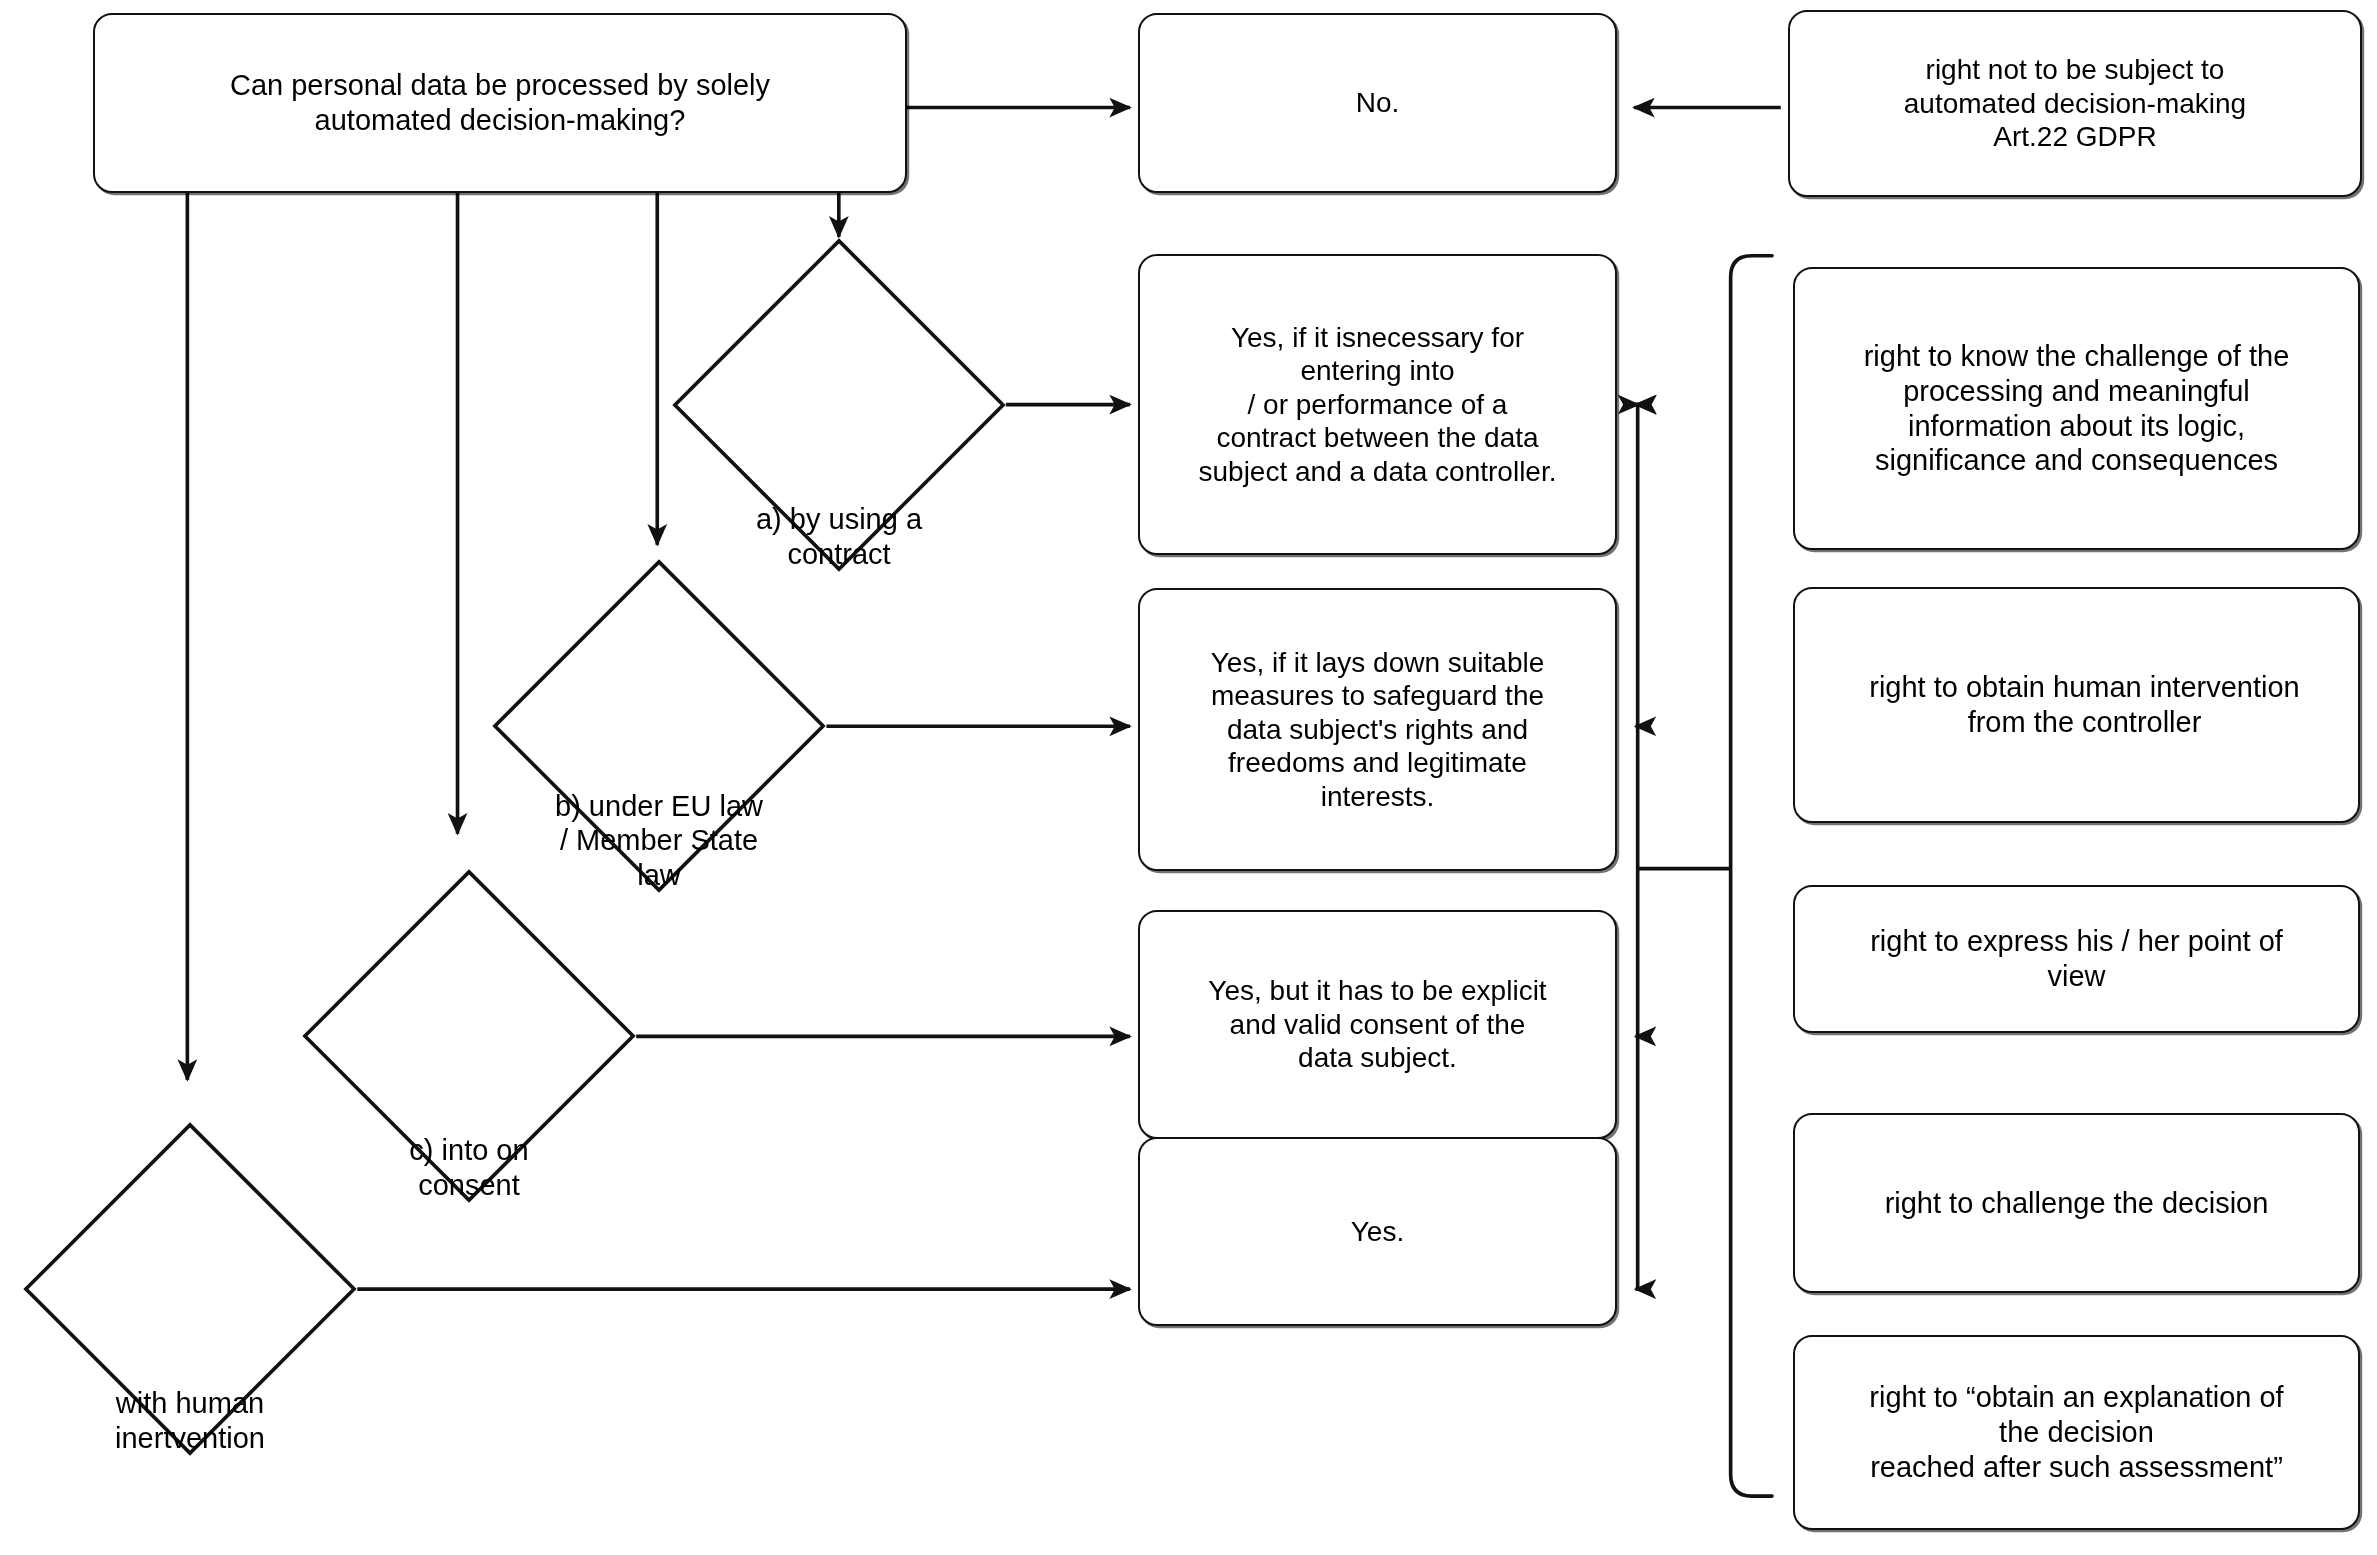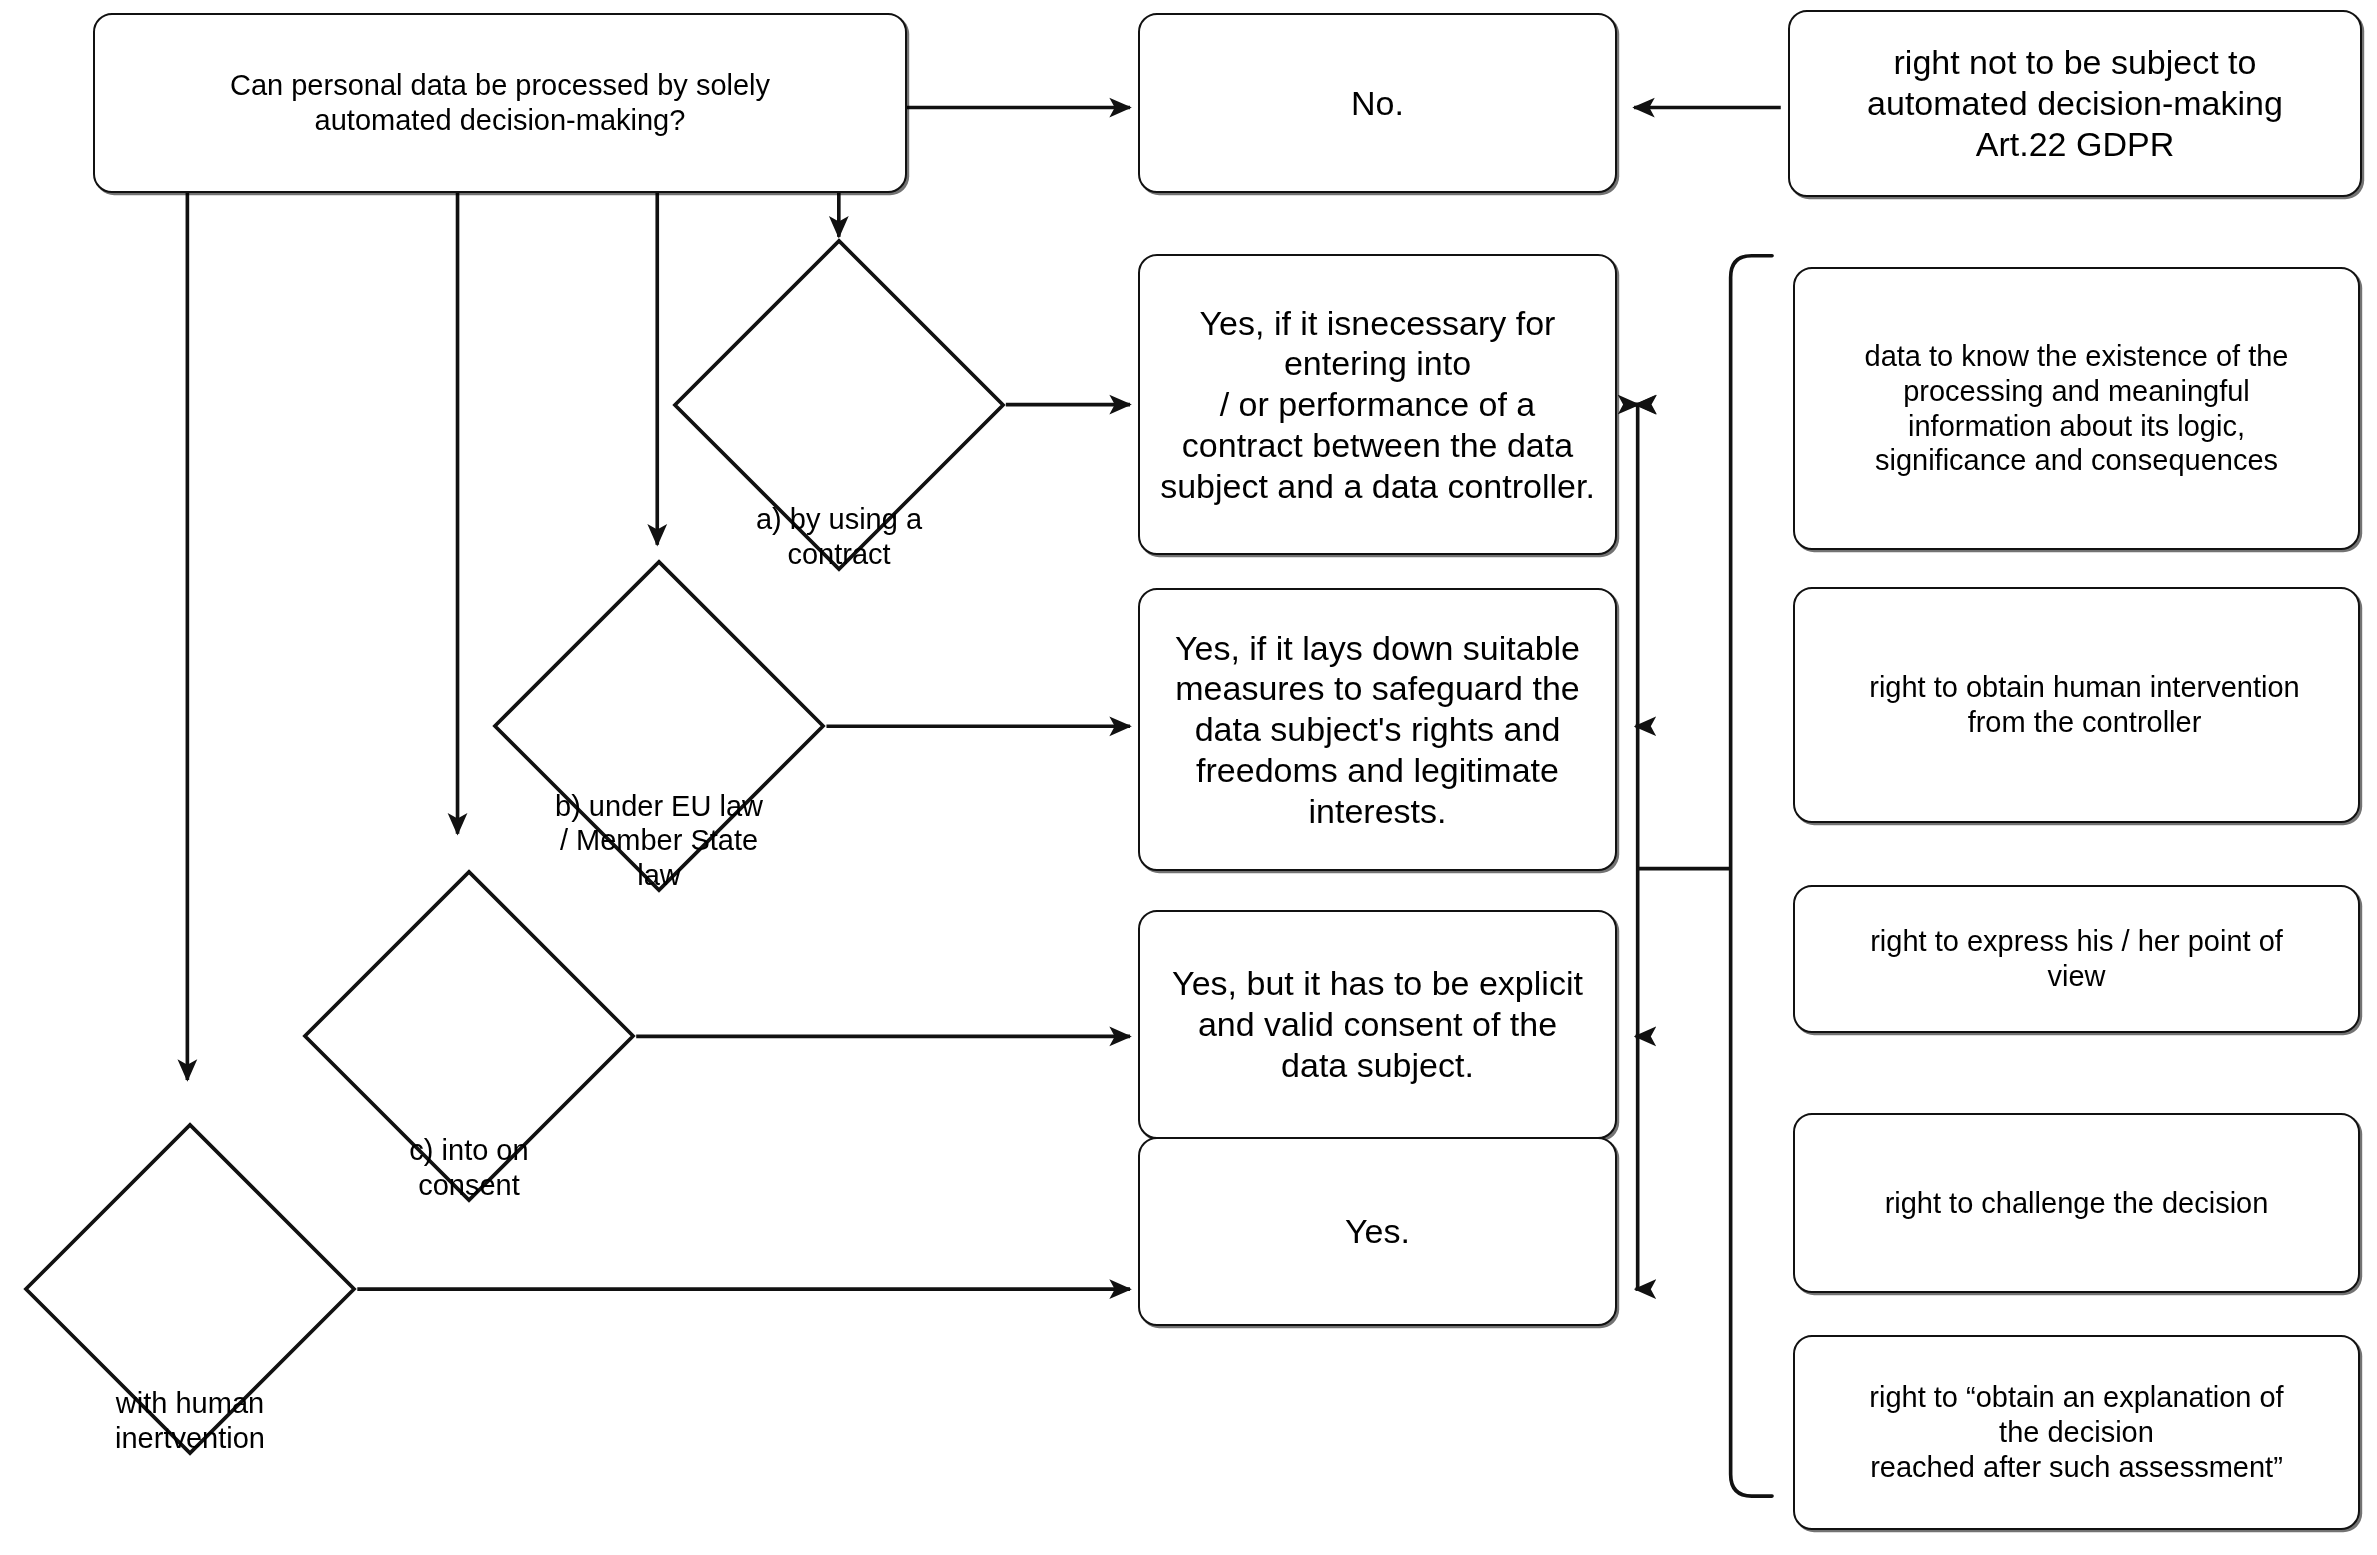--- a/index.html
+++ b/index.html
@@ -55,21 +55,21 @@
     width: 100%; height: 100%;
   }
   .diamond .label {
     position: relative;
     z-index: 2;
     white-space: pre-line;
     line-height: 1.20;
     padding: 0 5.8px;
   }
   .fs-main   { font-size: 29px; }
-  .fs-box    { font-size: 34px; }
+  .fs-box    { font-size: 28px; }
   .fs-dia    { font-size: 29px; align-items: flex-end; }
   .fs-right  { font-size: 29px; }
 </style>
 </head>
 <body>
 
 <div id="canvas">
 
   <svg id="edges" viewBox="0 0 3273 2141" width="2377" height="1555" xmlns="http://www.w3.org/2000/svg">
     <defs>
@@ -207,21 +207,21 @@
     <span class="label">Yes, but it has to be explicit
 and valid consent  of the
 data subject.</span>
   </div>
 
   <div class="node rbox fs-box" style="left:1138px; top:1137px; width:479px; height:189px;">
     <span class="label">Yes.</span>
   </div>
 
   <div class="node rbox fs-right" style="left:1793px; top:267px; width:567px; height:283px;">
-    <span class="label">data to know the existence of the
+    <span class="label">right to know the challenge of the
 processing and meaningful
 information about its logic,
 significance and consequences</span>
   </div>
 
   <div class="node rbox fs-right" style="left:1793px; top:587px; width:567px; height:236px;padding-left:16px;">
     <span class="label">right to obtain human intervention
 from the controller</span>
   </div>
 

